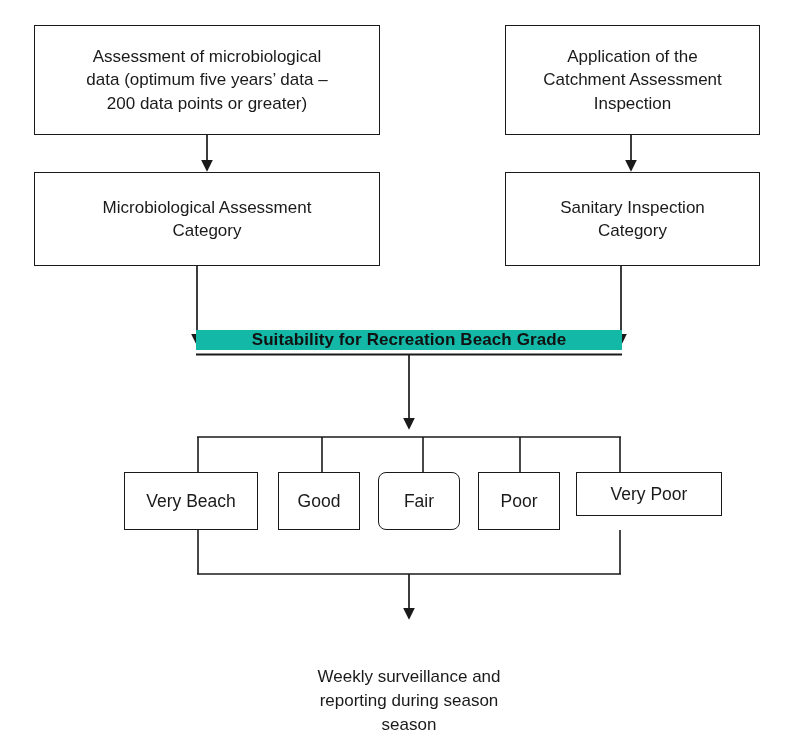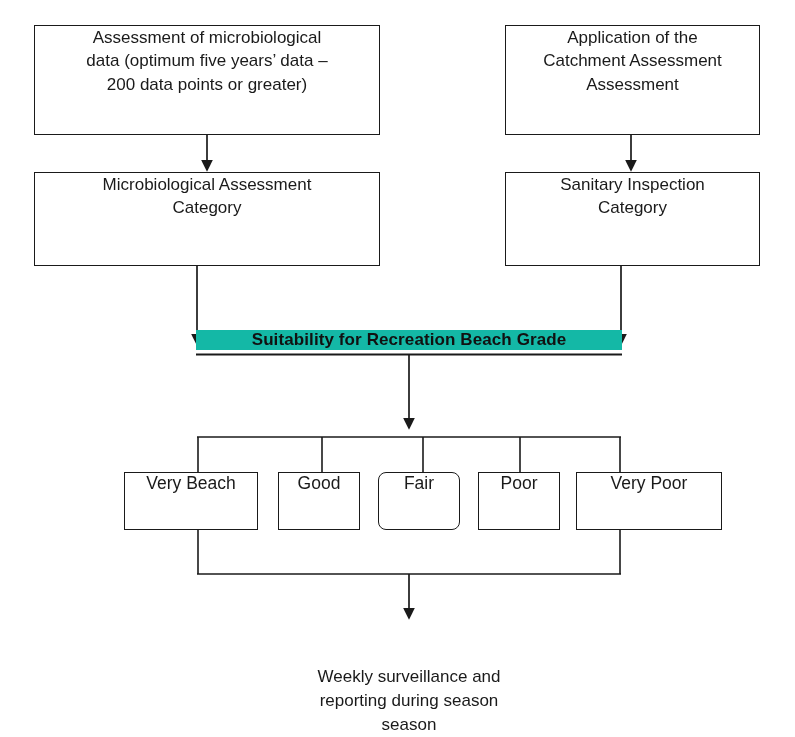--- a/index.html
+++ b/index.html
@@ -22,21 +22,21 @@
     width: 795px;
     height: 737px;
     pointer-events: none;
   }
   .node {
     position: absolute;
     box-sizing: border-box;
     border: 1.6px solid #1a1a1a;
     background: #ffffff;
     display: flex;
-    align-items: flex-start;
+    align-items: center;
     justify-content: center;
     text-align: center;
     color: #1a1a1a;
     font-size: 17px;
     line-height: 1.38;
     z-index: 2;
   }
   .node .label { display: block; padding: 0 8px; }
   .grade-node {
     font-size: 17.5px;
@@ -105,21 +105,21 @@
       <span>Assessment of microbiological</span><br>
       <span>data (optimum five years’ data –</span><br>
       <span>200 data points or greater)</span>
     </span>
   </div>
 
   <div class="node" style="left:505px; top:25px; width:255px; height:110px;">
     <span class="label">
       <span>Application of the</span><br>
       <span>Catchment Assessment</span><br>
-      <span>Assessment</span>
+      <span>Inspection</span>
     </span>
   </div>
 
   <div class="node" style="left:34px; top:172px; width:346px; height:94px;">
     <span class="label">
       <span>Microbiological Assessment</span><br>
       <span>Category</span>
     </span>
   </div>
 
@@ -137,21 +137,21 @@
   </div>
   <div class="node grade-node" style="left:278px; top:472px; width:82px; height:58px;">
     <span class="label">Good</span>
   </div>
   <div class="node grade-node" style="left:378px; top:472px; width:82px; height:58px;border-radius:8px;">
     <span class="label">Fair</span>
   </div>
   <div class="node grade-node" style="left:478px; top:472px; width:82px; height:58px;">
     <span class="label">Poor</span>
   </div>
-  <div class="node grade-node" style="left:576px; top:472px; width:146px; height:58px;">
+  <div class="node grade-node" style="left:576px; top:472px; width:146px; height:44px;">
     <span class="label">Very Poor</span>
   </div>
 
   <div class="plain-text" style="left:259px; top:633px; width:300px;">
     <span>Weekly surveillance and</span><br>
     <span>reporting during season</span><br>
     <span>season</span>
   </div>
 
 </div>

